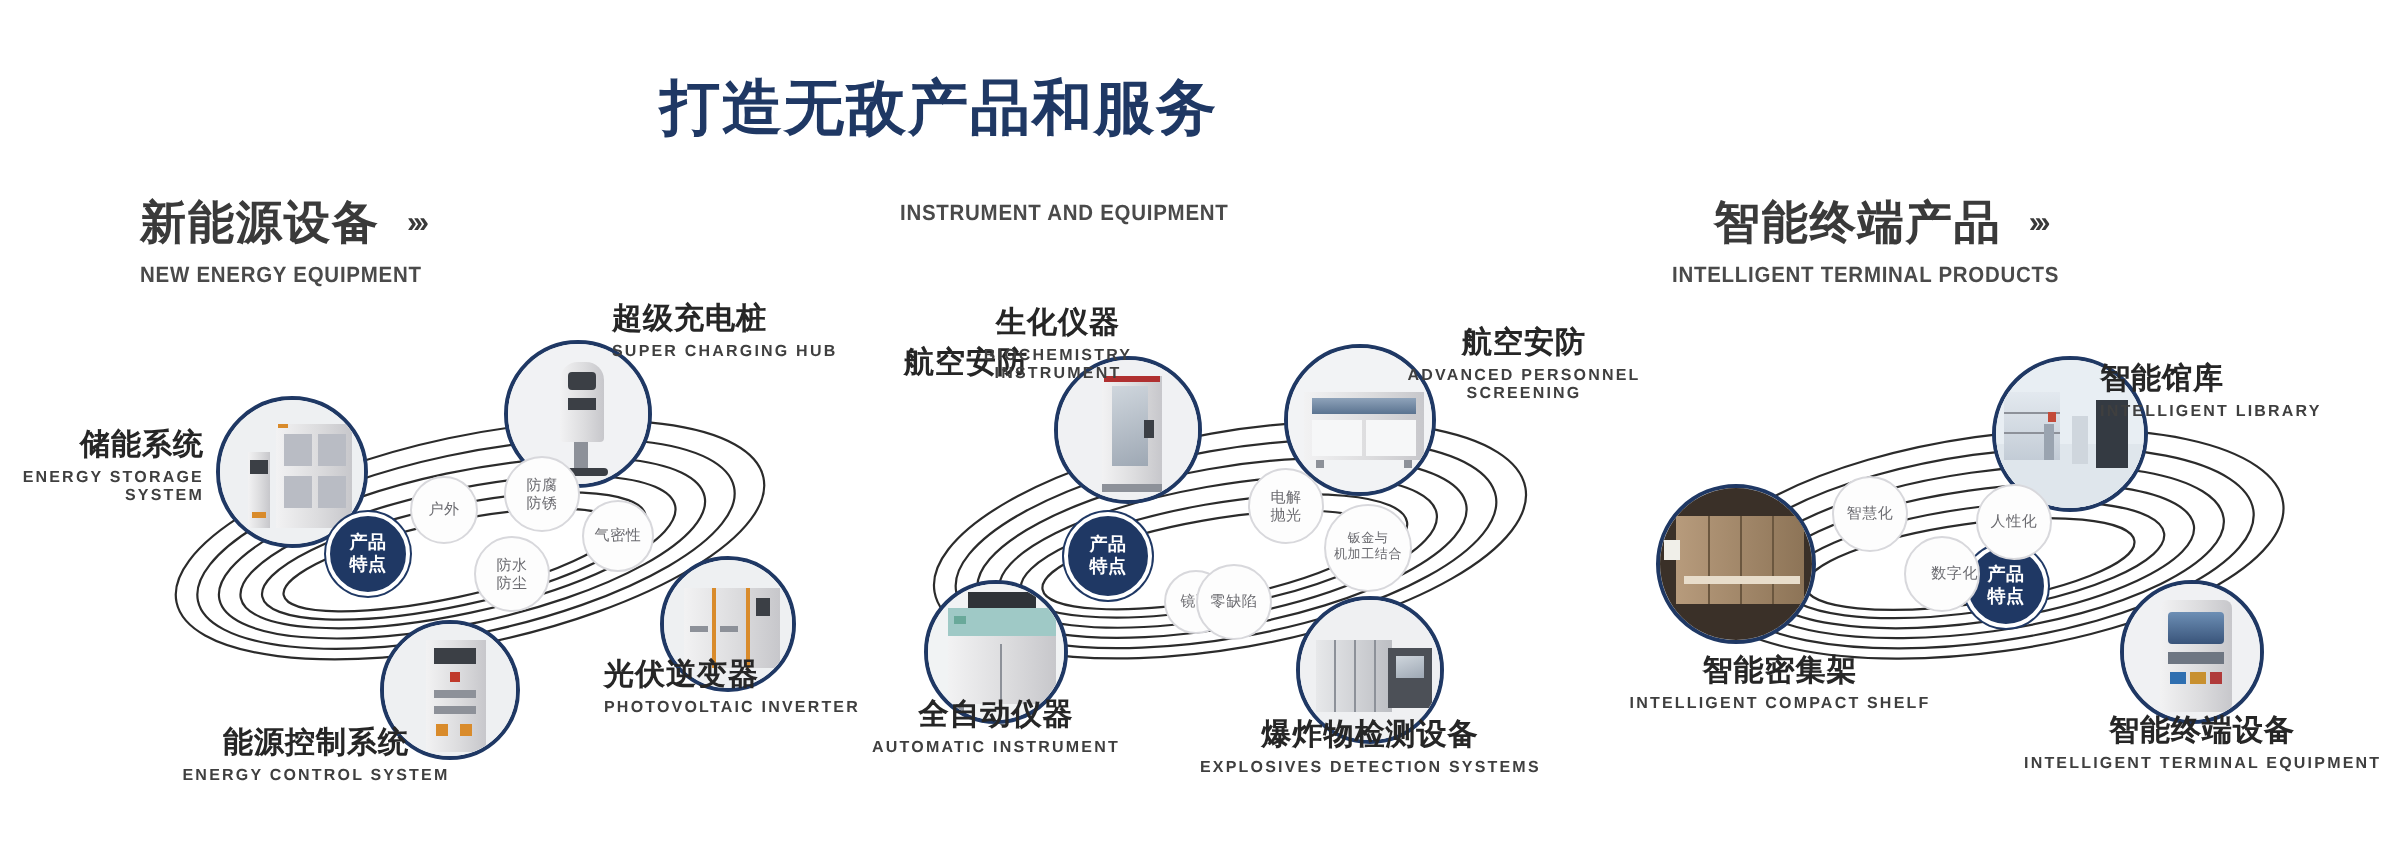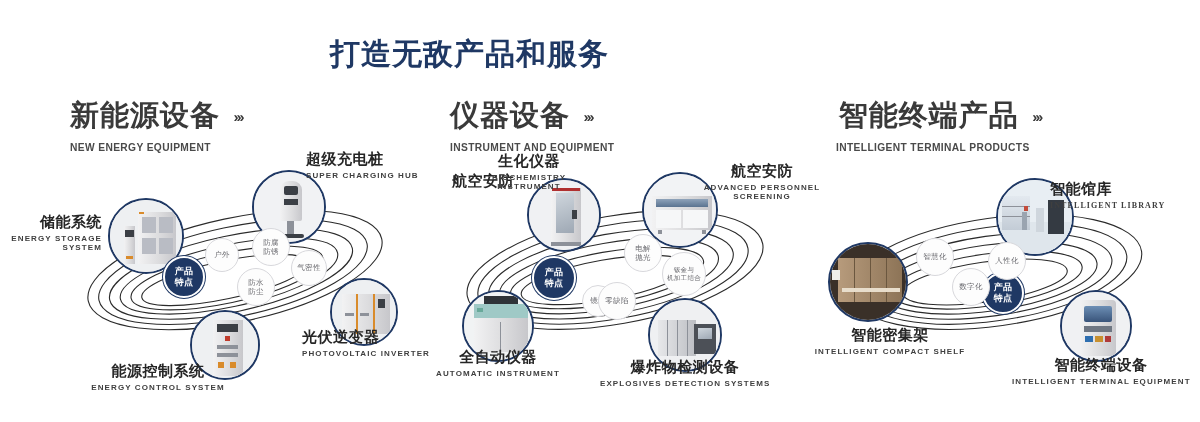--- a/index.html
+++ b/index.html
@@ -27,21 +27,21 @@
   }
   .title-en div { white-space: nowrap; }
   .subtitle-cn {
     position: absolute; left: 330px; top: 34px;
     font-size: 30px; font-weight: 700; color: #1f3864; letter-spacing: 1px;
   }
 
   
   .sec-head { position: absolute; }
   .sec-head .cn {
-    font-size: 29px; font-weight: 700; color: #3a3a3a;
+    font-size: 23px; font-weight: 700; color: #3a3a3a;
     letter-spacing: 1px; display: inline-block; vertical-align: middle;
   }
   .sec-head .chev {
     display: inline-block; vertical-align: middle; margin-left: 9px;
     color: #3a3a3a; font-size: 15px; letter-spacing: -2px; font-weight: 700;
   }
   .sec-head .en {
     margin-top: 5px; font-size: 11px; color: #4a4a4a;
     font-weight: 700; letter-spacing: 0.4px;
     transform: scaleX(0.93); transform-origin: left top;
@@ -103,24 +103,20 @@
 
   <div class="sec-head" style="left:70px; top:96px;">
     <div>
       <span class="cn">新能源设备</span>
       <span class="chev">›››</span>
     </div>
     <div class="en">NEW ENERGY EQUIPMENT</div>
   </div>
 
   <div class="sec-head" style="left:450px; top:96px;">
-    <div>
-      <span class="cn">仪器设备</span>
-      <span class="chev">›››</span>
-    </div>
     <div class="en">INSTRUMENT AND EQUIPMENT</div>
   </div>
 
   <div class="sec-head" style="left:836px; top:96px;text-align:center;">
     <div>
       <span class="cn">智能终端产品</span>
       <span class="chev">›››</span>
     </div>
     <div class="en">INTELLIGENT TERMINAL PRODUCTS</div>
   </div>
@@ -364,28 +360,28 @@
       </div>
     </div>
 
     <div class="bub main" style="left:182px; top:122px; width:42px; height:42px; flex-direction:column;">
       <span>产品</span>
       <span>特点</span>
     </div>
     <div class="bub" style="left:116px; top:88px; width:38px; height:38px;">
       <span>智慧化</span>
     </div>
-    <div class="bub" style="left:152px; top:118px; width:38px; height:38px;">
+    <div class="bub" style="left:152px; top:118px; width:38px; height:38px;justify-content:flex-end;">
       <span>数字化</span>
     </div>
     <div class="bub" style="left:188px; top:92px; width:38px; height:38px;">
       <span>人性化</span>
     </div>
 
-    <div class="lab" style="left:250px; top:30px;font-family:Liberation Serif, serif;">
+    <div class="lab" style="left:250px; top:30px;">
       <div class="cn">智能馆库</div>
       <div class="en">INTELLIGENT LIBRARY</div>
     </div>
     <div class="lab center" style="left:212px; top:206px; width:178px;">
       <div class="cn">智能终端设备</div>
       <div class="en">INTELLIGENT TERMINAL EQUIPMENT</div>
     </div>
     <div class="lab center" style="left:-5px; top:176px; width:190px;">
       <div class="cn">智能密集架</div>
       <div class="en" style="white-space:normal;">INTELLIGENT COMPACT SHELF</div>

